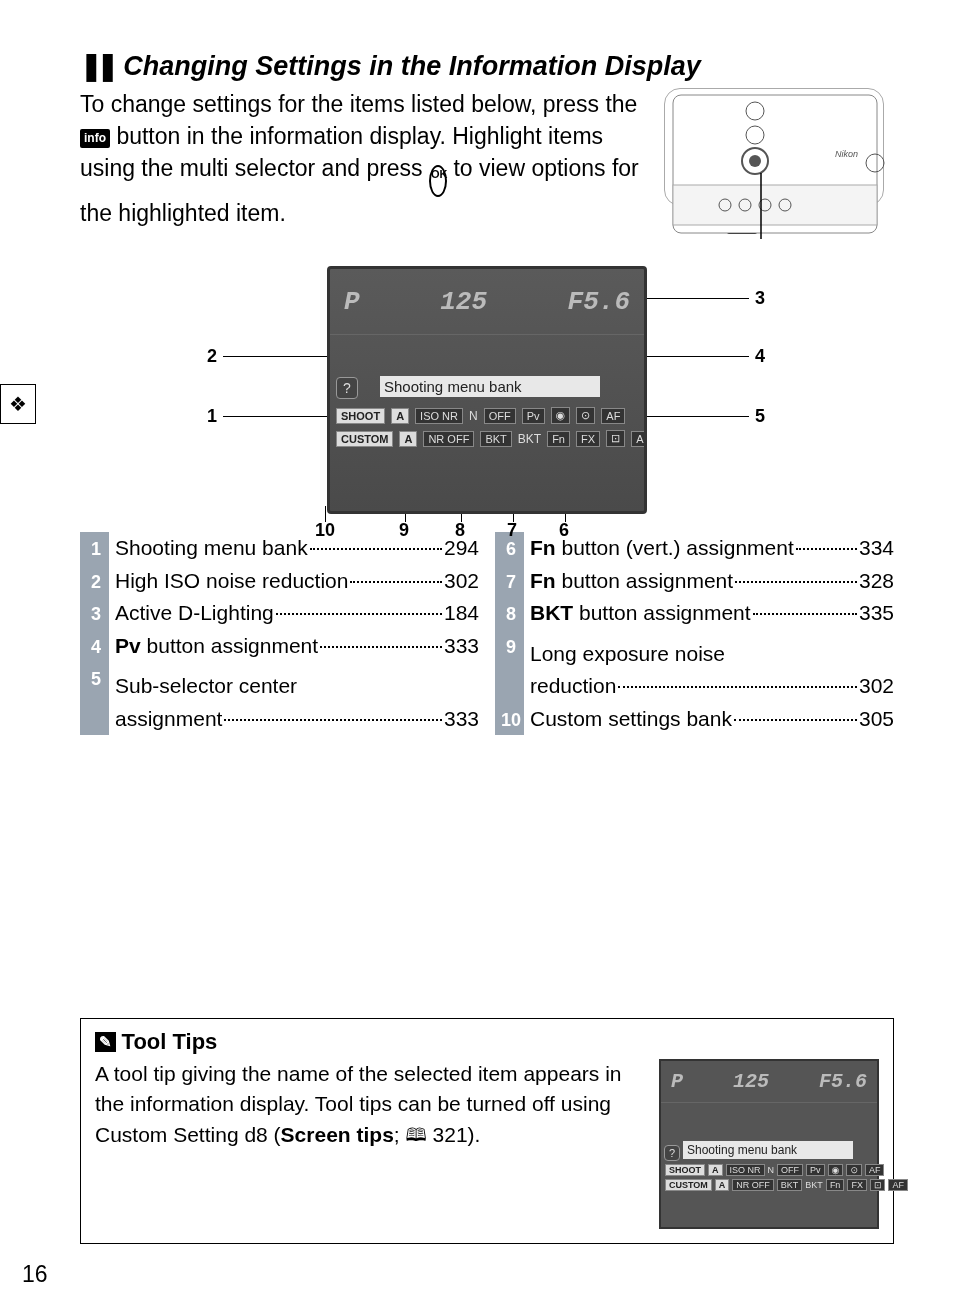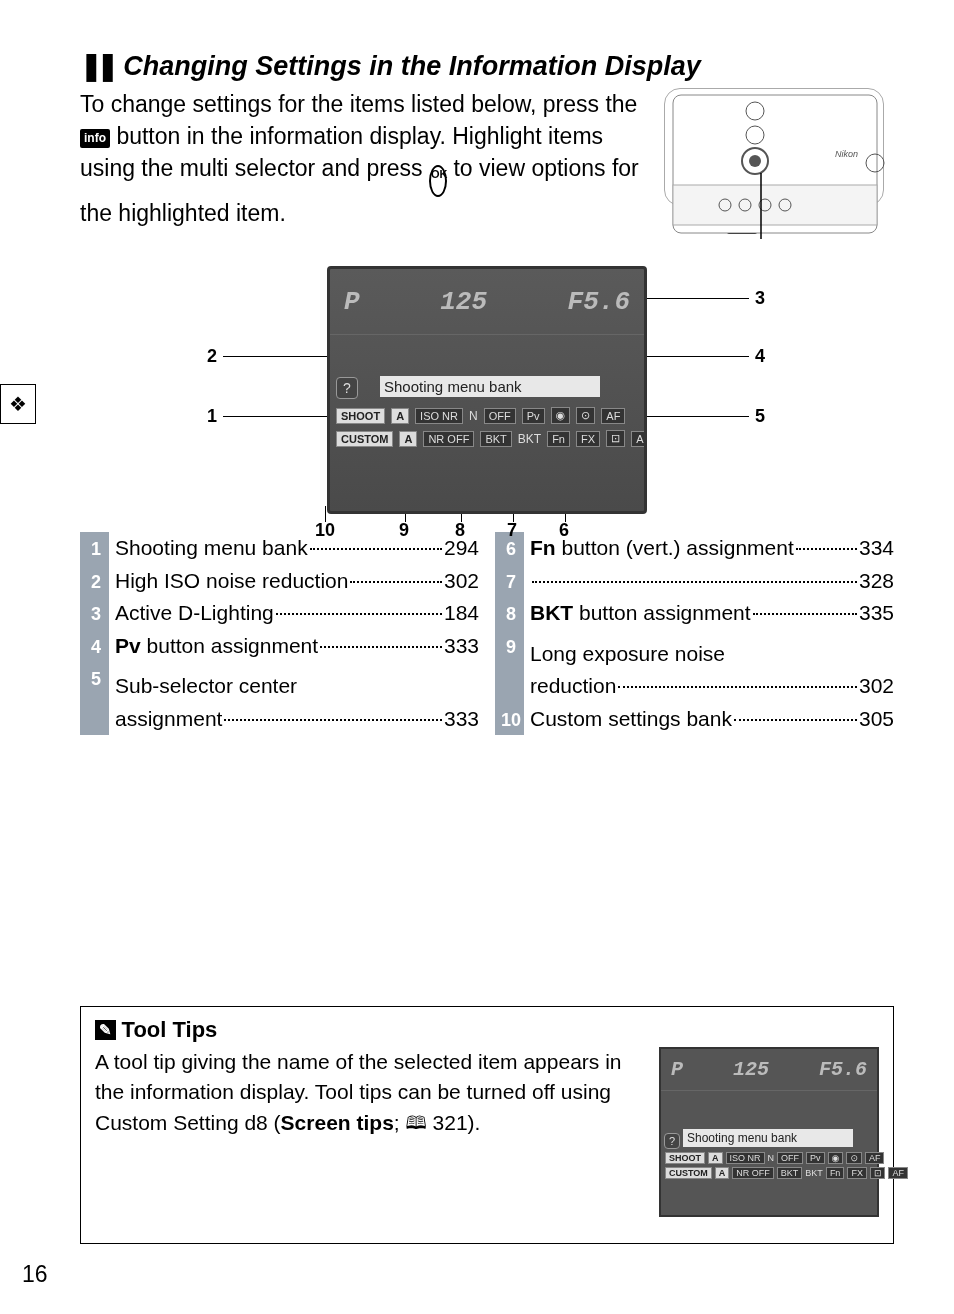--- a/index.html
+++ b/index.html
@@ -244,21 +244,21 @@
   }
   .list-body.wrap .line1 {
     flex: 0 0 100%;
   }
   .tips-box {
     position: absolute;
     left: 80px;
     right: 60px;
     bottom: 70px;
     border: 1.5px solid #000;
-    padding: 10px 14px 26px 14px;
+    padding: 10px 14px 14px 14px;
   }
   .tips-head {
     font-weight: 700;
     font-size: 22px;
     margin-bottom: 4px;
   }
   .tips-pencil {
     display: inline-block;
     background: #000;
     color: #fff;
@@ -455,20 +455,21 @@
         <div class="list-num">6</div>
         <div class="list-body">
             <span class="list-text"><b>Fn</b><span> button (vert.) assignment </span></span>
             <span class="list-dots"></span>
             <span class="list-page">334</span>
           </div>
       </div>
       <div class="list-row">
         <div class="list-num">7</div>
         <div class="list-body">
+            <span class="list-text"><b>Fn</b><span> button assignment </span></span>
             <span class="list-dots"></span>
             <span class="list-page">328</span>
           </div>
       </div>
       <div class="list-row">
         <div class="list-num">8</div>
         <div class="list-body">
             <span class="list-text"><b>BKT</b><span> button assignment</span></span>
             <span class="list-dots"></span>
             <span class="list-page">335</span>

